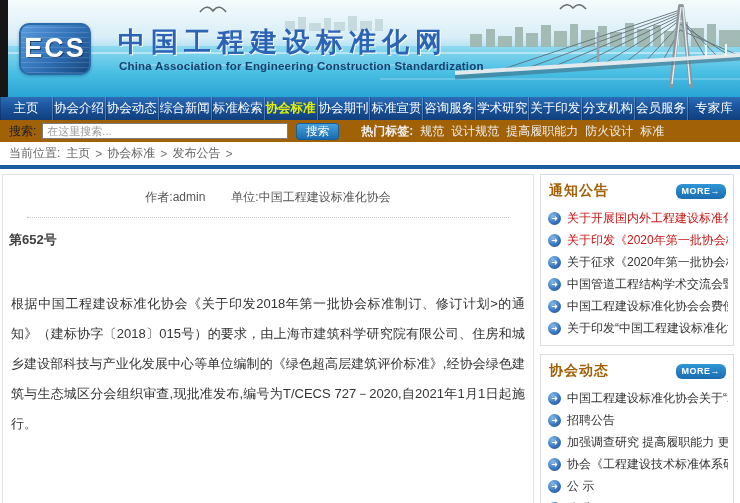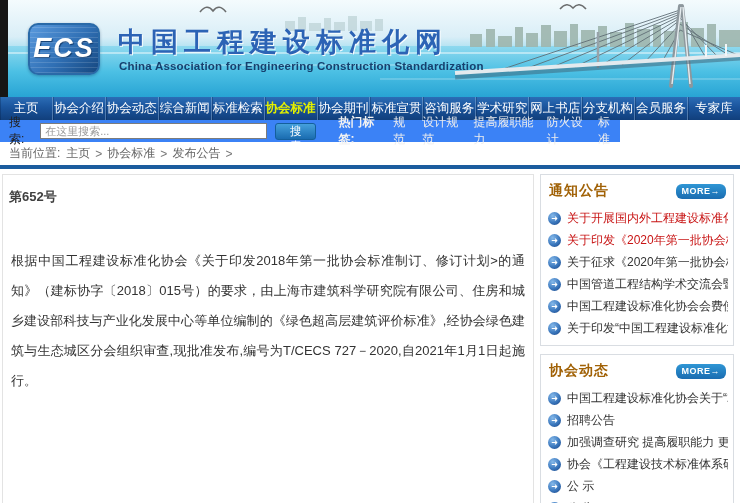--- a/index.html
+++ b/index.html
@@ -4,44 +4,44 @@
 <style>
   * { box-sizing: border-box; margin: 0; padding: 0; }
   html,body { width:740px; height:503px; overflow:hidden; background:#fff;
     font-family:"Liberation Sans","DejaVu Sans",sans-serif; }
 
   
   .site-header { position:relative; width:740px; height:97px; overflow:hidden;
     background:linear-gradient(#f4fbfd 0%, #d9eef7 38%, #a8dff0 52%, #5ec9e8 66%, #35afda 100%); }
   .header-edge { position:absolute; left:0; top:0; width:8px; height:97px; background:#161616; }
   .banner-svg { position:absolute; left:0; top:0; }
-  .site-logo { position:absolute; left:28px; top:23px; width:72px; height:52px;
+  .site-logo { position:absolute; left:19px; top:23px; width:72px; height:52px;
     background:linear-gradient(135deg,#5a9ade 0%, #2f6fb4 55%, #16477f 100%);
     border:2px solid #2a6aa8; border-radius:10px; box-shadow:0 1px 3px rgba(0,40,80,.35);
-    color:#fff; font-weight:bold; font-style:italic; font-size:27px; letter-spacing:2px;
+    color:#fff; font-weight:bold; font-size:27px; letter-spacing:2px;
     text-align:center; line-height:47px; text-shadow:1px 1px 1px #123c6e; }
   .site-logo::after { content:""; position:absolute; inset:0; border-radius:8px;
     background:repeating-linear-gradient(0deg, rgba(255,255,255,.14) 0 1px, transparent 1px 5px); }
   .site-title { position:absolute; left:118px; top:24px; font-size:27px; font-weight:bold;
     color:#2c63b5; letter-spacing:6px; text-shadow:1px 1px 0 rgba(255,255,255,.9); white-space:nowrap; }
   .site-subtitle { position:absolute; left:119px; top:60px; font-size:11.5px; font-weight:bold;
     color:#16406e; letter-spacing:.2px; white-space:nowrap; }
 
   
   .main-nav { display:flex; width:740px; height:23px;
     background:linear-gradient(#2b6db6 0%, #1a549c 45%, #113f7c 100%); }
   .nav-item { flex:1; display:flex; align-items:center; justify-content:center;
     color:#fff; font-size:12.5px; text-decoration:none; cursor:pointer; white-space:nowrap;
     border-right:1px solid rgba(150,185,220,.45); box-shadow:inset 1px 0 0 rgba(0,20,50,.25); }
   .nav-item:last-child { border-right:none; }
   .nav-item.active { color:#e3ef00; font-weight:bold; }
 
   
-  .search-bar { display:flex; align-items:center; width:620px; height:22px;
-    background:#3b82f6; padding-left:9px; font-size:12px; color:#222; }
+  .search-bar { display:flex; align-items:center; width:740px; height:22px;
+    background:#a16207; padding-left:9px; font-size:12px; color:#222; }
   .search-label { margin-right:6px; }
   .search-input { width:246px; height:16px; border:1px solid #7c7c7c; background:#fff;
     font-size:11px; padding:0 4px; color:#444; }
   .search-input::placeholder { color:#999; }
   .search-button { margin-left:8px; height:17px; padding:0 9px; font-size:11.5px; color:#fff;
     background:linear-gradient(#45a0dc,#1a6cb0); border:1px solid #145f9c; border-radius:3px; cursor:pointer; }
   .hot-label { margin-left:22px; font-weight:bold; color:#f2f2f2; }
   .hot-tag { margin-left:7px; color:#ededed; text-decoration:none; cursor:pointer; }
 
   
@@ -179,21 +179,21 @@
   <a class="nav-item">主页</a>
   <a class="nav-item">协会介绍</a>
   <a class="nav-item">协会动态</a>
   <a class="nav-item">综合新闻</a>
   <a class="nav-item">标准检索</a>
   <a class="nav-item active">协会标准</a>
   <a class="nav-item">协会期刊</a>
   <a class="nav-item">标准宣贯</a>
   <a class="nav-item">咨询服务</a>
   <a class="nav-item">学术研究</a>
-  <a class="nav-item">网上书店</a>
+  <a class="nav-item">关于印发</a>
   <a class="nav-item">分支机构</a>
   <a class="nav-item">会员服务</a>
   <a class="nav-item">专家库</a>
 </div>
 
 <div class="search-bar">
   <span class="search-label">搜索:</span>
   <input class="search-input" type="text" placeholder="在这里搜索..." style="">
   <button class="search-button">搜索</button>
   <span class="hot-label">热门标签:</span>
@@ -211,20 +211,24 @@
   <a class="crumb-link">协会标准</a>
   <span class="crumb-sep">&gt;</span>
   <a class="crumb-link">发布公告</a>
   <span class="crumb-sep">&gt;</span>
 </div>
 <div class="blue-rule"></div>
 
 <div class="main-area">
 
   <div class="article-box">
+    <div class="article-meta">
+      <span>作者:admin</span>
+      <span>单位:中国工程建设标准化协会</span>
+    </div>
     <div class="notice-number">第652号</div>
     <p class="article-body">根据中国工程建设标准化协会《关于印发2018年第一批协会标准制订、修订计划&gt;的通知》（建标协字〔2018〕015号）的要求，由上海市建筑科学研究院有限公司、住房和城乡建设部科技与产业化发展中心等单位编制的《绿色超高层建筑评价标准》,经协会绿色建筑与生态城区分会组织审查,现批准发布,编号为T/CECS 727－2020,自2021年1月1日起施行。</p>
 
   </div>
 
   <div class="sidebar">
 
     <div class="side-box">
       <div class="side-head">
         <span class="side-title">通知公告</span>

